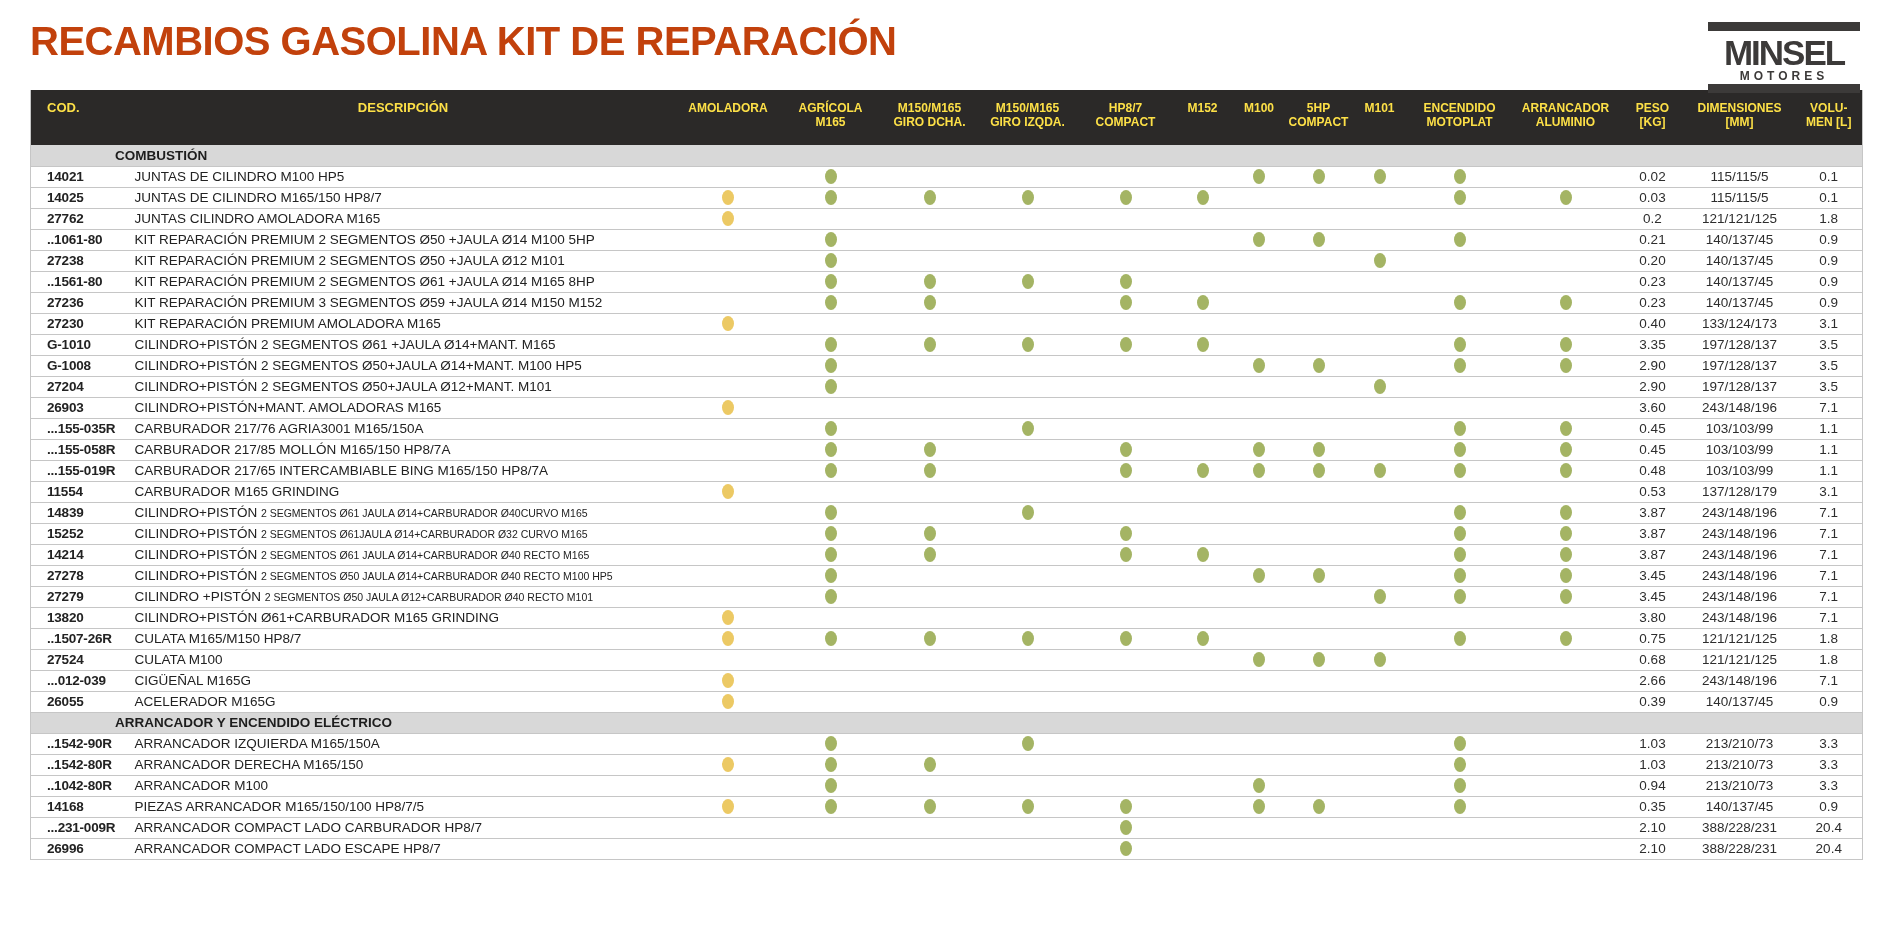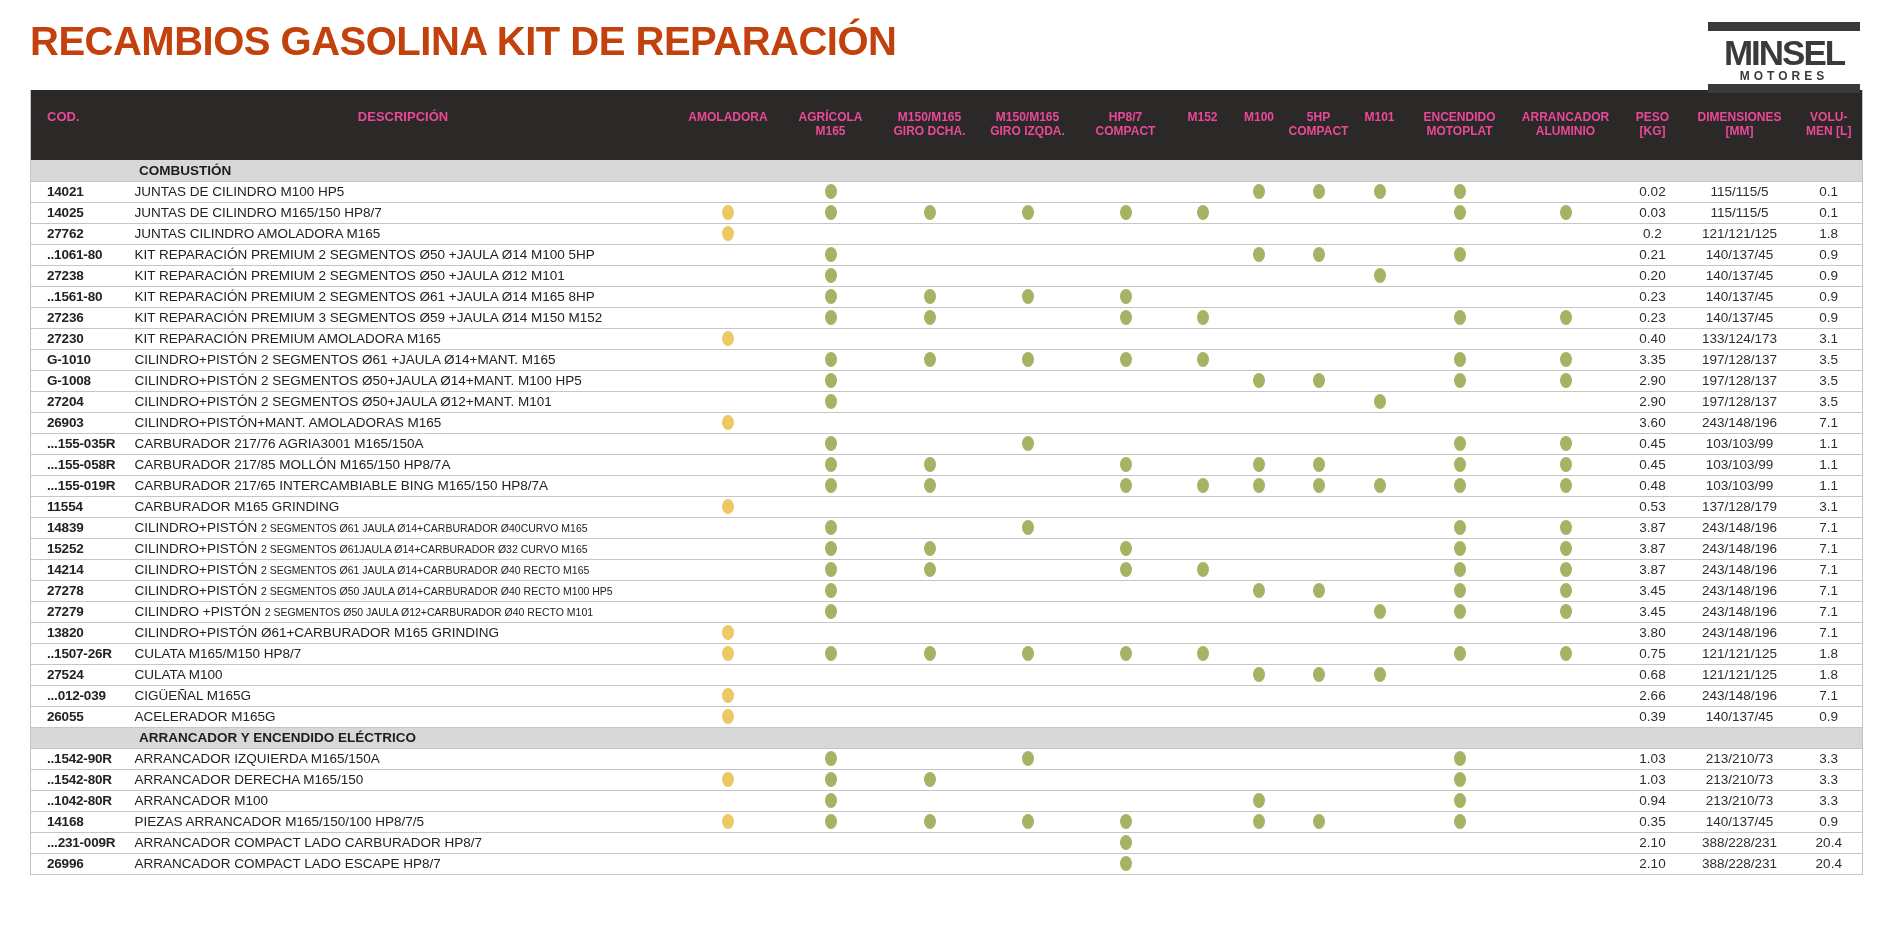--- a/index.html
+++ b/index.html
@@ -15,32 +15,32 @@
   .logo .bar.top{margin-bottom:4px;}
   .logo .bar.bottom{margin-top:3px;}
   .logo .logo-name{font-size:35px;line-height:36px;font-weight:bold;letter-spacing:-2px;}
   .logo .logo-sub{font-size:12px;line-height:10px;font-weight:bold;letter-spacing:4px;}
 
   table.compat{
     margin:8px 30px 0 30px;width:1832px;table-layout:fixed;border-collapse:collapse;
     border-left:1px solid #c6c6c6;border-right:1px solid #c6c6c6;
   }
   thead th{
-    background:var(--header-bg,#2b2928);color:#ec4899;font-weight:bold;font-size:12px;line-height:14px;
-    height:70px;box-sizing:border-box;vertical-align:top;padding:20px 0 0 0;text-align:center;
+    background:var(--header-bg,#2b2928);color:#fde047;font-weight:bold;font-size:12px;line-height:14px;
+    height:55px;box-sizing:border-box;vertical-align:top;padding:11px 0 0 0;text-align:center;
   }
   thead th.h-cod{text-align:left;padding-left:16px;font-size:13px;}
   thead th.h-desc{text-align:center;font-size:13px;}
   tbody td{
     height:21px;border-bottom:1px solid #c6c6c6;padding:0;vertical-align:middle;
     font-size:13.5px;color:#222222;box-sizing:border-box;
   }
   tr.section-row td{
     background:var(--section-bg,#d8d8d8);font-weight:bold;color:#1d1d1d;
-    padding-left:108px;font-size:13.5px;
+    padding-left:84px;font-size:13.5px;
   }
   td.cod-cell{font-weight:bold;padding-left:16px;letter-spacing:-0.2px;white-space:nowrap;}
   td.desc-cell{padding-left:4px;white-space:nowrap;overflow:hidden;}
   .desc-small{font-size:10.5px;}
   td.dot-cell{text-align:center;}
   .dot{display:inline-block;width:12px;height:15px;border-radius:50%;vertical-align:middle;}
   .dot.green{background:var(--dot-green,#a4b464);}
   .dot.yellow{background:var(--dot-yellow,#ecc964);}
   td.num-cell{text-align:center;white-space:nowrap;color:#2d2d2d;}
 </style>

